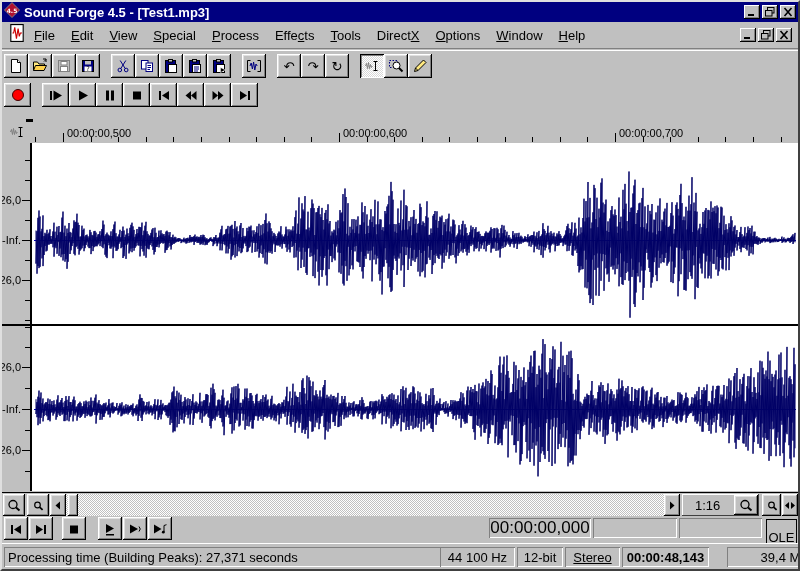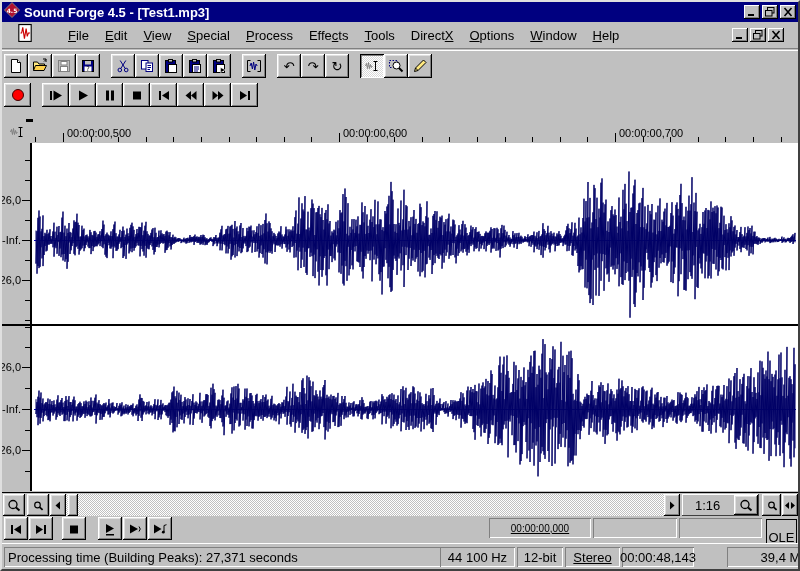--- a/index.html
+++ b/index.html
@@ -9,21 +9,21 @@
   .row{position:absolute;left:0;right:0;}
 
   
   #titlebar{top:0;height:20px;background:#000080;display:flex;align-items:center;padding:0 2px;}
   #title-text{color:#fff;font-size:13px;font-weight:bold;margin-left:4px;white-space:nowrap;text-align:right;}
   .winbtns{margin-left:auto;display:flex;gap:2px;align-items:center;}
   .winbtn{width:16px;height:14px;background:#c0c0c0;border:0;padding:0;display:flex;align-items:center;justify-content:center;
           box-shadow:inset -1px -1px 0 #000,inset 1px 1px 0 #fff,inset -2px -2px 0 #808080;}
 
   
-  #menubar{top:20px;height:27px;display:flex;align-items:center;padding:0 14px;border-bottom:1px solid #808080;gap:26px;}
+  #menubar{top:20px;height:27px;display:flex;align-items:center;padding:0 6px;border-bottom:1px solid #808080;}
   .menu-item{font-size:13px;padding:1px 8px;color:#000;cursor:default;}
   .menu-item u{text-decoration:underline;}
 
   
   #toolbar{top:48px;height:30px;display:flex;align-items:center;padding-left:2px;border-top:1px solid #fff;}
   #transport{top:78px;height:30px;display:flex;align-items:center;padding-left:2px;}
   .tb-group{display:flex;margin-right:11px;}
   .btn{width:24px;height:24px;background:#c0c0c0;border:0;padding:0;display:flex;align-items:center;justify-content:center;
        box-shadow:inset -1px -1px 0 #000,inset 1px 1px 0 #fff,inset -2px -2px 0 #808080,inset 2px 2px 0 #dfdfdf;}
   .btn.wide{width:27px;}
@@ -58,22 +58,22 @@
   #sb-track{position:absolute;left:48px;top:1px;width:614px;height:22px;}
   #sb-thumb{position:absolute;left:66px;top:1px;width:10px;height:22px;}
   #ratio-panel{position:absolute;left:680px;top:1px;width:77px;height:22px;background:#c0c0c0;display:flex;align-items:center;
        box-shadow:inset -1px -1px 0 #404040,inset 1px 1px 0 #fff;}
   #ratio-text{flex:1;font-size:13px;padding-left:13px;}
   #ratio-panel .btn{position:static;width:24px;height:20px;margin-right:1px;}
 
   
   #playbar{top:514px;height:26px;background:#c0c0c0;}
   #playbar .btn{position:absolute;top:1px;width:24px;height:23px;}
-  .pb-box{position:absolute;top:2px;height:20px;background:#c0c0c0;font-size:10px;display:flex;align-items:center;justify-content:center;
-          box-shadow:inset 1px 1px 0 #808080,inset -1px -1px 0 #fff;text-decoration:underline;}
+  .pb-box{position:absolute;top:2px;height:20px;background:#c0c0c0;font-size:17px;display:flex;align-items:center;justify-content:center;
+          box-shadow:inset 1px 1px 0 #808080,inset -1px -1px 0 #fff;}
   #ole-box{position:absolute;top:3px;left:764px;width:31px;height:36px;border:1px solid #000;background:#c0c0c0;
            font-size:13px;display:flex;align-items:center;justify-content:center;}
 
   
   #statusbar{top:541px;height:26px;background:#c0c0c0;border-top:1px solid #fff;}
   .sb-panel{position:absolute;top:3px;height:20px;background:#c0c0c0;font-size:13px;display:flex;align-items:center;
             box-shadow:inset 1px 1px 0 #808080,inset -1px -1px 0 #fff;padding:0 4px;}
   .sb-center{justify-content:center;}
   .sb-right{justify-content:flex-end;margin-left:16px;}
 </style>
@@ -579,17 +579,17 @@
           </svg>
         </span>
       </button>
     </div>
 
   <div class="row" id="statusbar">
     <span class="sb-panel" style="left:2px;width:456px;">Processing time (Building Peaks): 27,371 seconds</span>
     <span class="sb-panel sb-center" style="left:438px;width:75px;">44 100 Hz</span>
     <span class="sb-panel sb-center" style="left:515px;width:46px;">12-bit</span>
     <span class="sb-panel sb-center" style="left:563px;width:55px;text-decoration:underline;">Stereo</span>
-    <span class="sb-panel sb-center" style="left:620px;width:72px;">00:00:48,143</span>
+    <span class="sb-panel sb-center" style="left:620px;width:87px;font-weight:bold;">00:00:48,143</span>
     <span class="sb-panel sb-right" style="left:709px;width:86px;">39,4 MB</span>
   </div>
 
 </div>
 
 </body></html>

